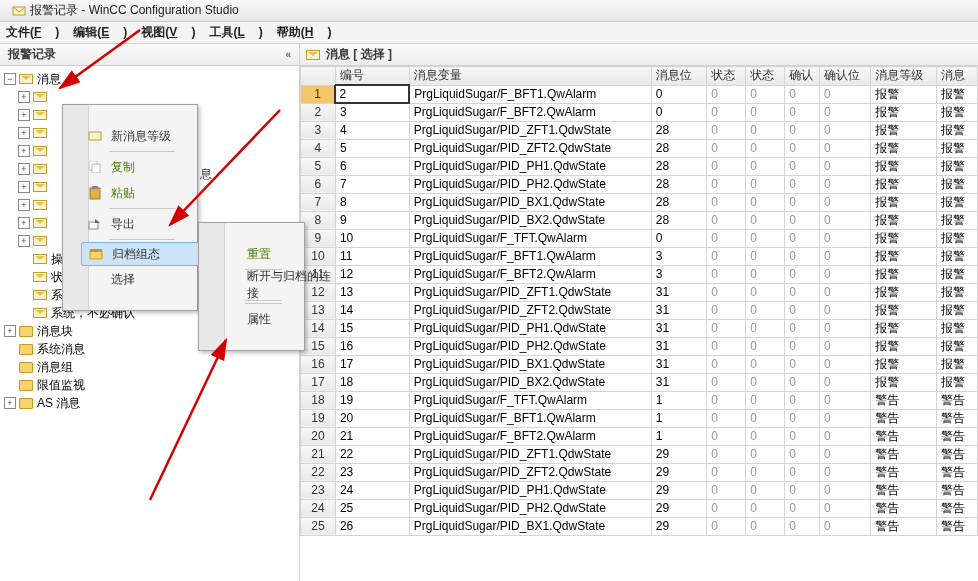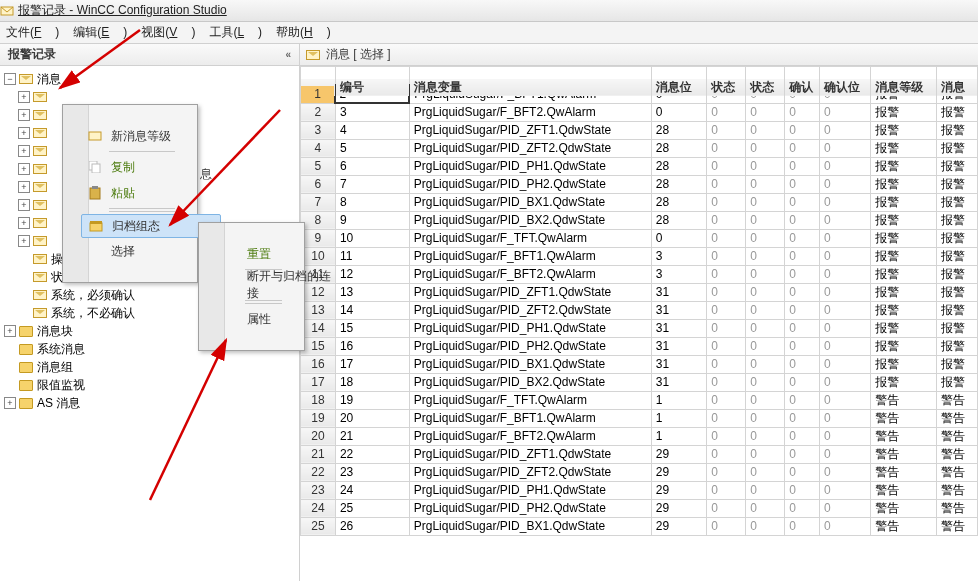--- a/index.html
+++ b/index.html
@@ -1,46 +1,46 @@
 <!DOCTYPE html>
 <html><head>
 <meta charset="utf-8">
 <style>
 * { box-sizing: border-box; margin: 0; padding: 0; font-family: "Microsoft YaHei", "Segoe UI", Tahoma, sans-serif; font-size: 12px; }
 body { background: #fff; width: 978px; height: 581px; overflow: hidden; position: relative; }
 
-.titlebar { height: 22px; background: linear-gradient(#f8f8f8,#e6e6e6); border-bottom:1px solid #c8c8c8; display:flex; align-items:center; padding:0 0; color:#222;text-decoration:underline;}
+.titlebar { height: 22px; background: linear-gradient(#f8f8f8,#e6e6e6); border-bottom:1px solid #c8c8c8; display:flex; align-items:center; padding:0 12px; color:#222;}
 .titlebar .ticon { width:14px; height:14px; margin-right:4px; display:inline-flex; align-items:center; justify-content:center;}
-.menubar { height:22px; background:#f4f4f4; border-bottom:1px solid #d0d0d0; display:flex; align-items:center; padding:0 6px; color:#222;}
+.menubar { height:22px; background:#f4f4f4; border-bottom:1px solid #d0d0d0; display:flex; align-items:center; padding:0 6px; color:#222;font-weight:bold;}
 .menubar span { margin-right:14px; cursor:default;}
 .menubar .hot { text-decoration: underline; }
 
 .main { display:flex; height:calc(581px - 44px); }
 
 .side { width:300px; border-right:1px solid #d0d0d0; display:flex; flex-direction:column; background:#fff;}
 .side-head { height:22px; background:linear-gradient(#fafafa,#ececec); border-bottom:1px solid #d0d0d0; display:flex; align-items:center; padding:0 8px; font-weight:bold; color:#3a3a3a; justify-content:space-between;}
 .side-head .chev { font-size:10px; color:#666;}
 .tree { padding:4px 2px; position:relative; flex:1; }
 .node { display:flex; align-items:center; height:18px; padding:0 2px;}
 .tw { width:12px; height:12px; border:1px solid #888; font-size:9px; line-height:10px; text-align:center; margin-right:3px; color:#444; background:#fff;}
 .tw.empty { border:0; }
 .ico-msg { width:14px; height:10px; border:1px solid #c59a2b; background:#fff3c7; margin-right:4px; position:relative;}
 .ico-msg:after{content:"";position:absolute;left:1px;top:1px;width:0;height:0;border-left:5px solid transparent;border-right:5px solid transparent;border-top:4px solid #e0c060;}
 .ico-fold { width:14px; height:11px; background:#f6d36b; border:1px solid #c49a22; border-radius:1px; margin-right:4px;}
 .node span.lbl { white-space:nowrap; }
 .indent1 { padding-left:16px;}
 
 .content { flex:1; display:flex; flex-direction:column; overflow:hidden;}
-.content-head { height:22px; background:linear-gradient(#fafafa,#ececec); border-bottom:1px solid #d0d0d0; display:flex; align-items:center; padding:0 6px; font-weight:normal; color:#3a3a3a;}
+.content-head { height:22px; background:linear-gradient(#fafafa,#ececec); border-bottom:1px solid #d0d0d0; display:flex; align-items:center; padding:0 6px; font-weight:bold; color:#3a3a3a;}
 .content-head .ico-msg{margin-right:6px;}
 
 .grid { flex:1; overflow:auto; }
 table { border-collapse: collapse; width:100%; table-layout:fixed;}
 th,td { border:1px solid #d4d4d4; height:18px; padding:0 4px; text-align:left; white-space:nowrap; overflow:hidden; }
-th { background:linear-gradient(#f7f7f7,#e9e9e9); font-weight:bold; color:#333; position:sticky; top:12px;}
+th { background:linear-gradient(#f7f7f7,#e9e9e9); font-weight:normal; color:#333; position:sticky; top:0;}
 .rowhdr { background:linear-gradient(#f7f7f7,#e9e9e9); text-align:center; color:#333; width:34px; position:sticky; left:0;}
 .rowhdr.sel { background:#f7c66b; }
 td.cell-edit { border:2px solid #333; padding:0 3px;}
 .col-num{width:72px;} .col-var{width:236px;} .col-bit{width:54px;} .col-st{width:38px;} .col-ack{width:34px;} .col-ackp{width:50px;} .col-lvl{width:64px;} .col-msg{width:40px;}
 td.gray{color:#999;}
 
 
 .ctx { position:absolute; background:#f4f4f4; border:1px solid #a0a0a0; box-shadow:2px 2px 4px rgba(0,0,0,.25); padding:18px; z-index:30;}
 .ctx .item { display:flex; align-items:center; height:26px; padding:0 24px 0 30px; color:#333; position:relative; min-width:140px;}
 .ctx .item.dis{color:#4d7c0f;}
@@ -523,20 +523,29 @@
     <div class="item dis">
       <span class="ic">
         <svg width="12" height="14">
           <rect x="1" y="2" width="10" height="11" fill="#d9b24a" stroke="#a37a1c"></rect>
           <rect x="3" y="0" width="6" height="3" fill="#888"></rect>
         </svg>
       </span>
       <span>粘贴</span>
     </div>
     <div class="sep"></div>
+    <div class="item">
+      <span class="ic">
+        <svg width="14" height="12">
+          <rect x="1" y="4" width="9" height="7" fill="#fff" stroke="#888"></rect>
+          <path d="M7 1 L12 5 L7 5 Z" fill="#3a7a3a"></path>
+        </svg>
+      </span>
+      <span>导出</span>
+    </div>
     <div class="sep"></div>
     <div class="item sel">
       <span class="ic">
         <svg width="14" height="12">
           <rect x="1" y="3" width="12" height="8" fill="#f6d36b" stroke="#c49a22"></rect>
           <rect x="1" y="1" width="12" height="3" fill="#c49a22"></rect>
         </svg>
       </span>
       <span>归档组态</span>
       <span class="arr">▶</span>

